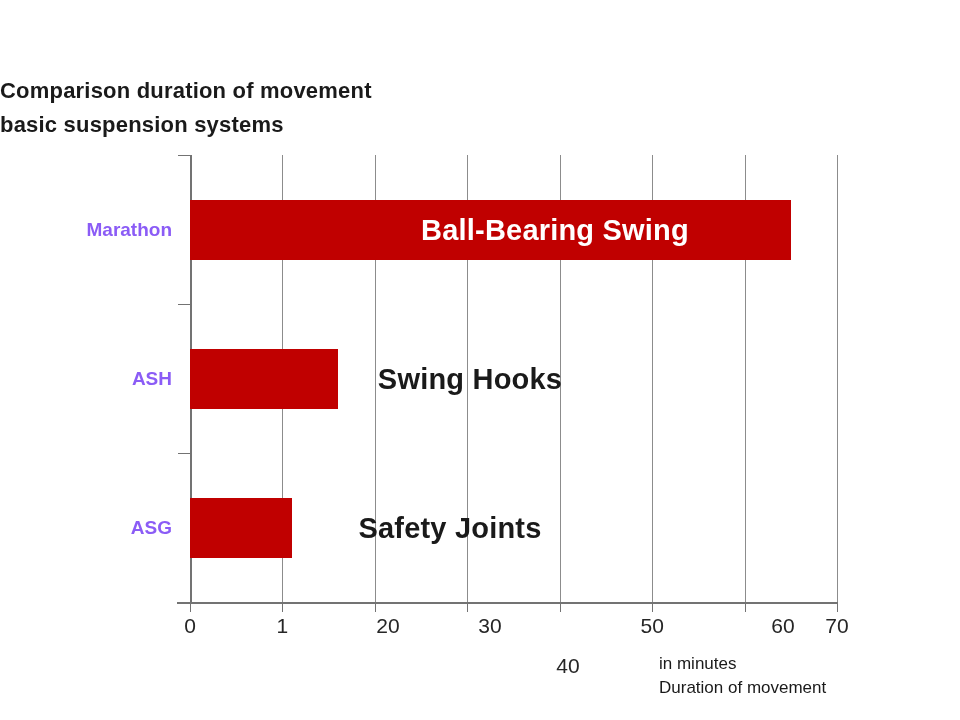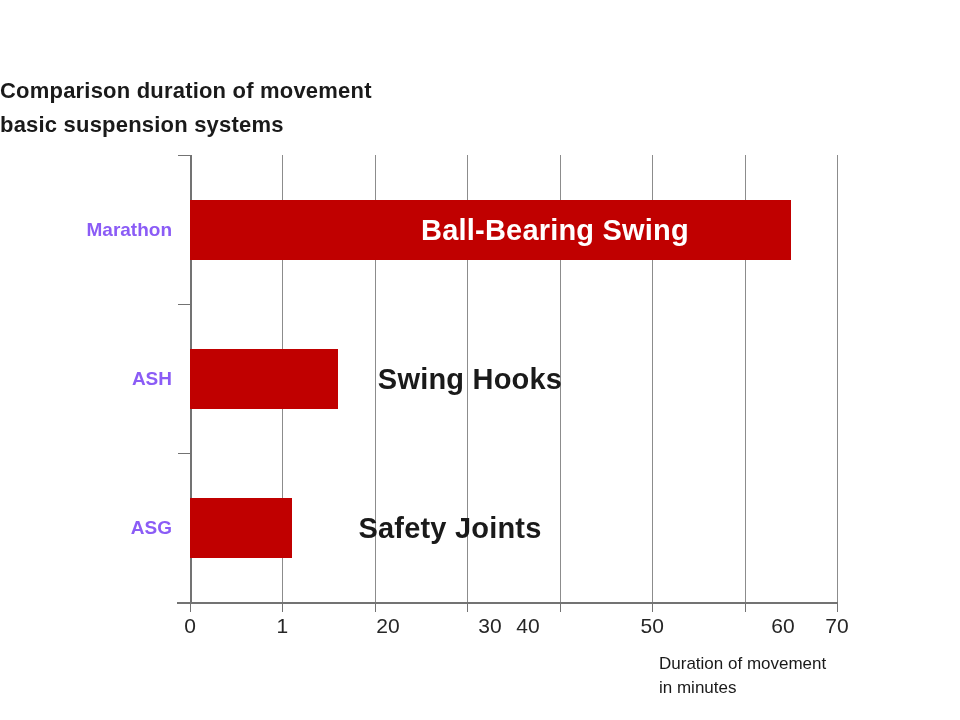--- a/index.html
+++ b/index.html
@@ -60,21 +60,21 @@
       <div class="tick-bottom" style="left: 282.429px;"></div>
       <div class="x-tick-label" style="left: 282.429px;">1</div>
       <div class="gridline" style="left: 374.857px;"></div>
       <div class="tick-bottom" style="left: 374.857px;"></div>
       <div class="x-tick-label" style="left: 388px;">20</div>
       <div class="gridline" style="left: 467.286px;"></div>
       <div class="tick-bottom" style="left: 467.286px;"></div>
       <div class="x-tick-label" style="left: 490px; text-align: right;">30</div>
       <div class="gridline" style="left: 559.714px;"></div>
       <div class="tick-bottom" style="left: 559.714px;"></div>
-      <div class="x-tick-label" style="left: 528px;">40</div>
+      <div class="x-tick-label" style="left: 568px; margin-top: 40px;">40</div>
       <div class="gridline" style="left: 652.143px;"></div>
       <div class="tick-bottom" style="left: 652.143px;"></div>
       <div class="x-tick-label" style="left: 652.143px;">50</div>
       <div class="gridline" style="left: 744.571px;"></div>
       <div class="tick-bottom" style="left: 744.571px;"></div>
       <div class="x-tick-label" style="left: 783px;">60</div>
       <div class="gridline" style="left: 837px;"></div>
       <div class="tick-bottom" style="left: 837px;"></div>
       <div class="x-tick-label" style="left: 837px;">70</div>
       <div class="y-axis"></div>
@@ -87,16 +87,16 @@
       <div class="cat-label" style="top: 229.5px;">Marathon</div>
       <div class="bar" style="left: 190px; top: 348.5px; width: 147.886px;"></div>
       <div class="bar-label off-bar" style="left: 470px; top: 378.5px;">Swing Hooks</div>
       <div class="cat-label" style="top: 378.5px;">ASH</div>
       <div class="bar" style="left: 190px; top: 497.5px; width: 101.671px;"></div>
       <div class="bar-label off-bar" style="left: 450px; top: 527.5px;">Safety Joints</div>
       <div class="cat-label" style="top: 527.5px; margin-left: 32px;">ASG</div>
     </div>
 
   <div class="x-caption">
+    <div>in minutes</div>
     <div>Duration of movement</div>
-    <div>in minutes</div>
   </div>
 </div>
 
 </body></html>

